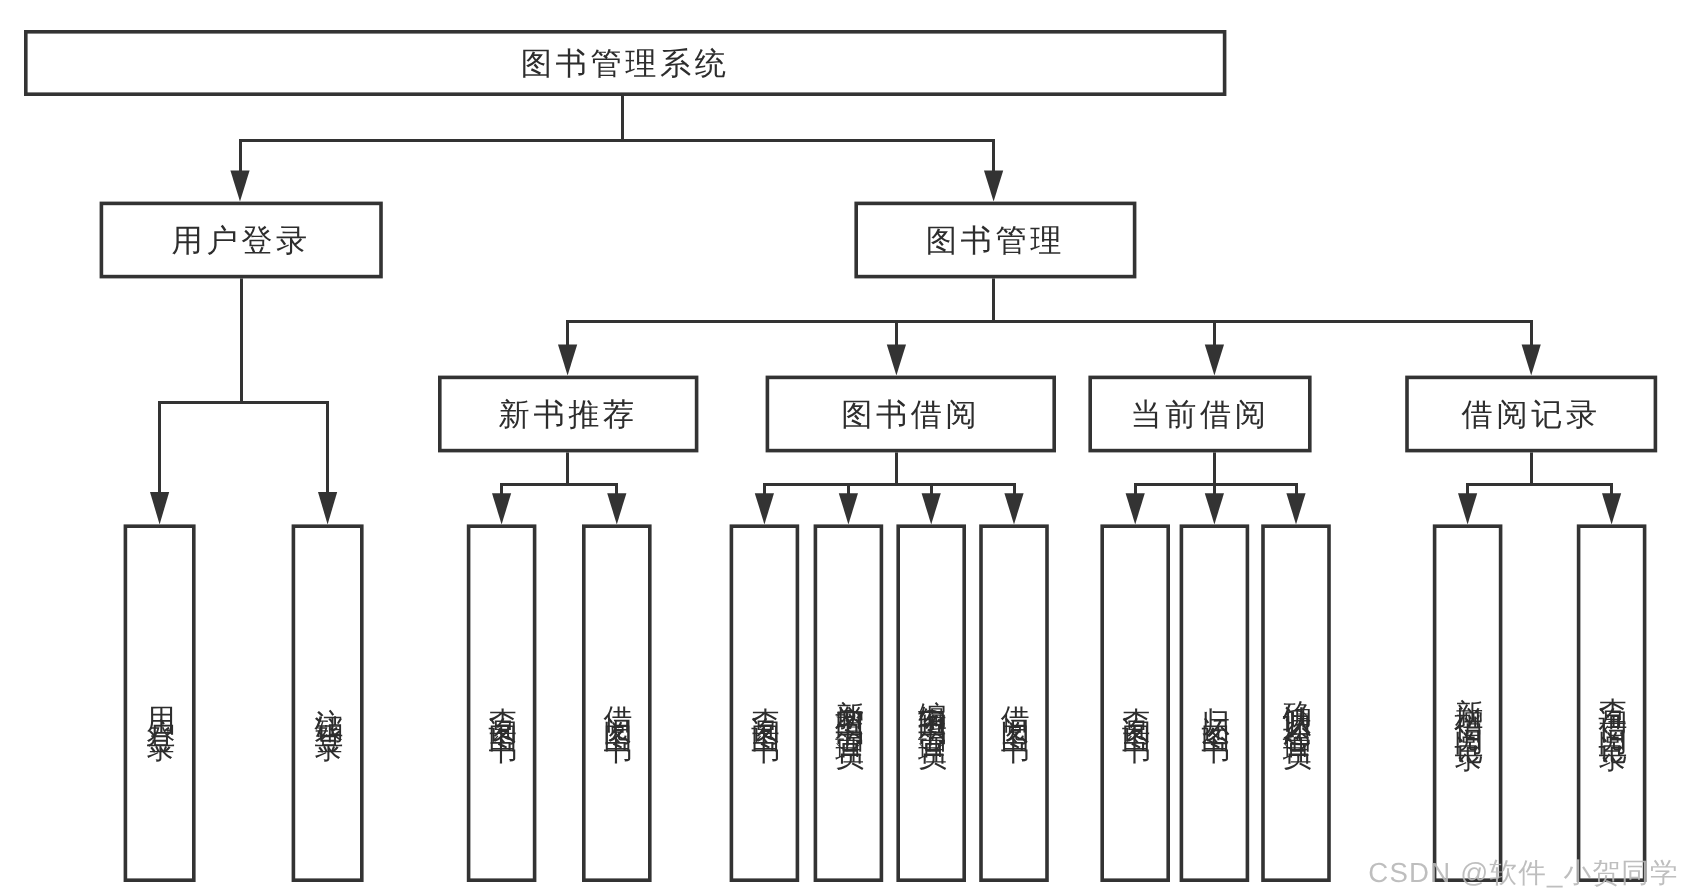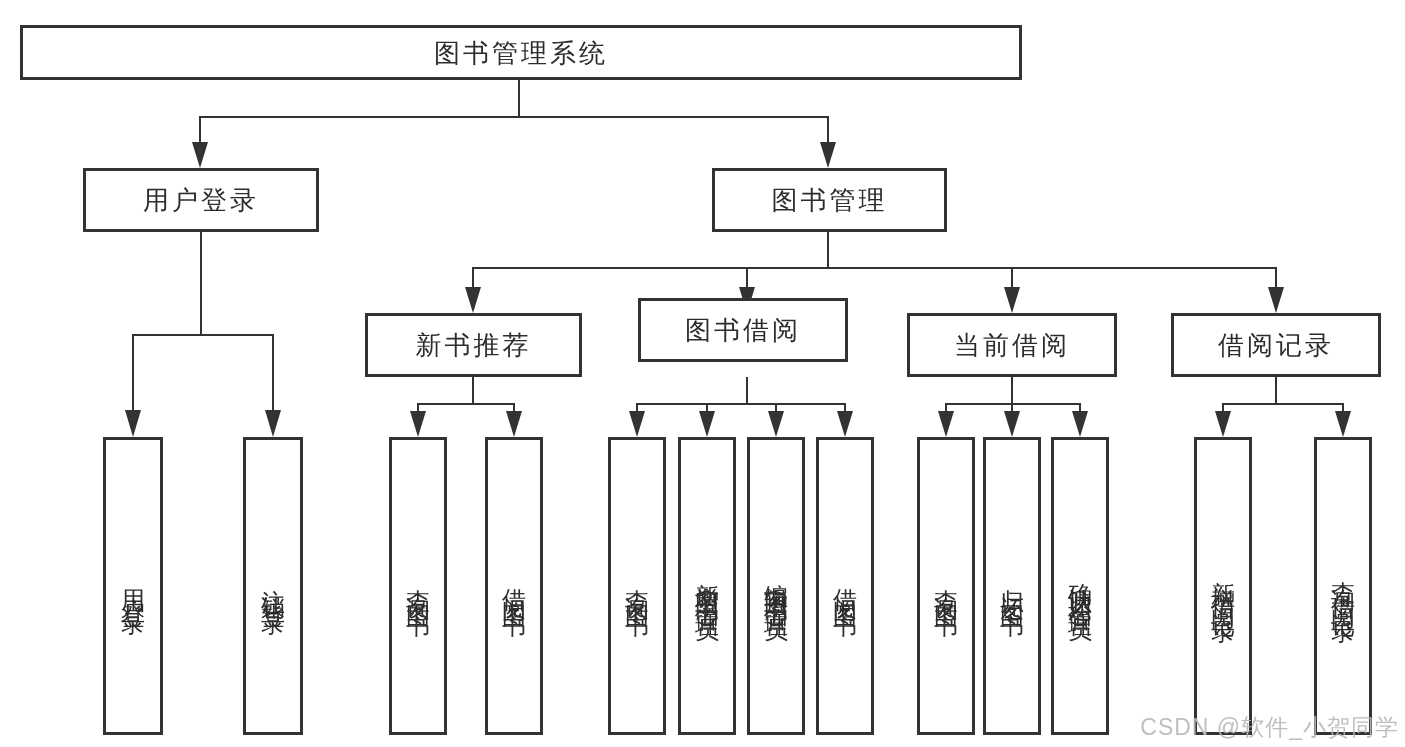--- a/index.html
+++ b/index.html
@@ -149,24 +149,24 @@
   <div class="node hnode" style="left:83px; top:168px; width:236px; height:64px;">
     <span>用户登录</span>
   </div>
   <div class="node hnode" style="left:365px; top:313px; width:217px; height:64px;">
     <span>新书推荐</span>
   </div>
 
   <div class="node hnode" style="left:712px; top:168px; width:235px; height:64px;">
     <span>图书管理</span>
   </div>
-  <div class="node hnode" style="left:638px; top:298px; width:210px; height:64px;">
+  <div class="node hnode" style="left:638px; top:313px; width:242px; height:64px;">
     <span>图书借阅</span>
   </div>
-  <div class="node hnode" style="left:907px; top:313px; width:210px; height:64px;">
+  <div class="node hnode" style="left:907px; top:313px; width:186px; height:64px;">
     <span>当前借阅</span>
   </div>
   <div class="node hnode" style="left:1171px; top:313px; width:210px; height:64px;">
     <span>借阅记录</span>
   </div>
 
   <div class="node vnode" style="left:103px; top:437px; width:60px; height:298px;">
     <span>用户登录</span>
   </div>
   <div class="node vnode" style="left:243px; top:437px; width:60px; height:298px;">

